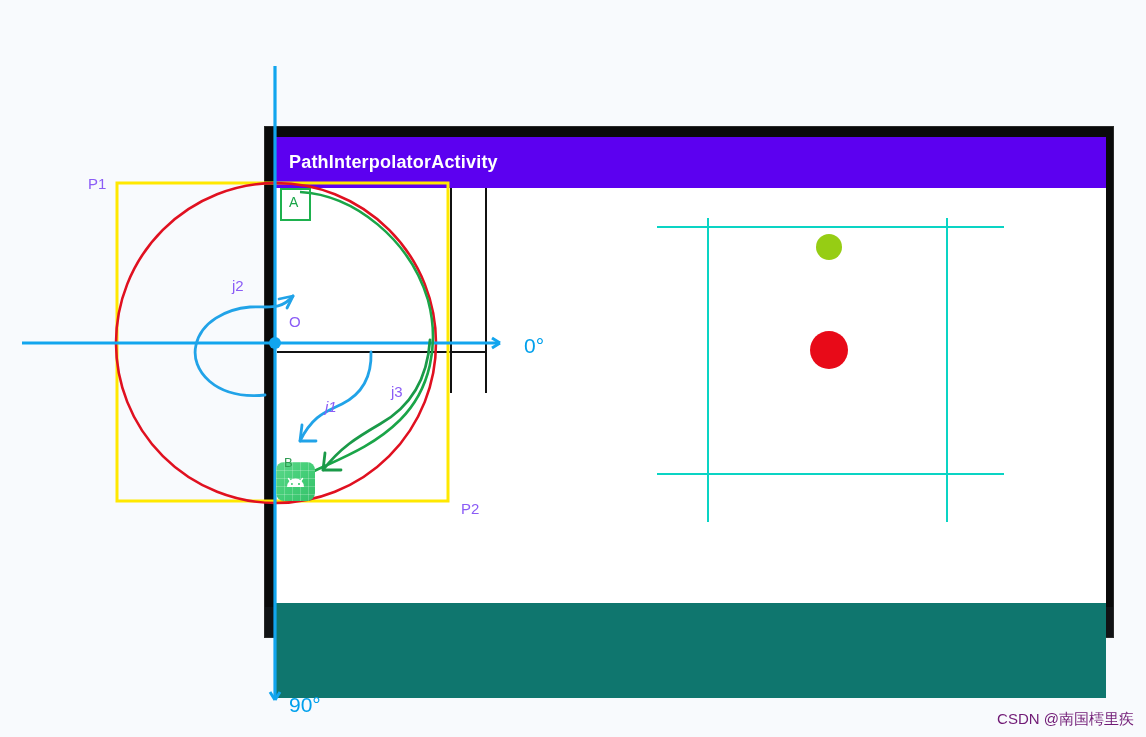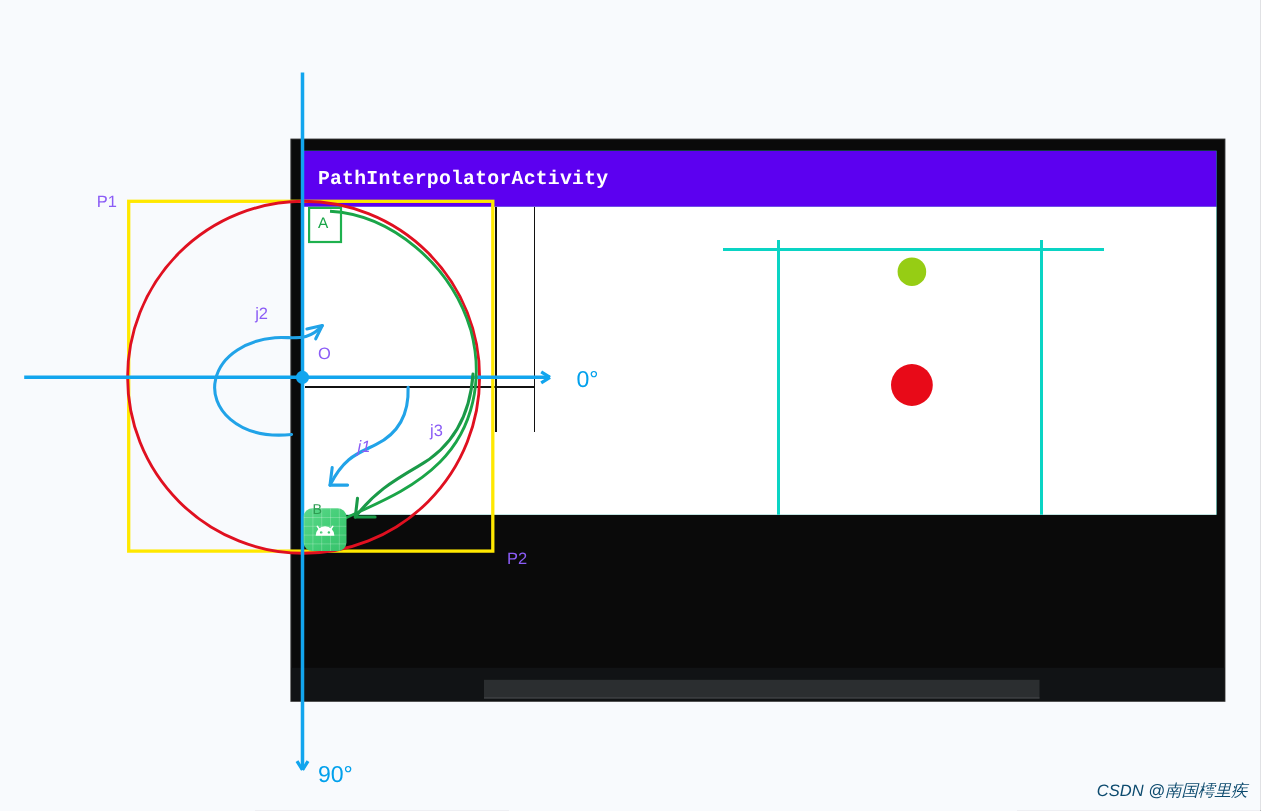--- a/index.html
+++ b/index.html
@@ -24,24 +24,23 @@
     width: 848px;
     height: 510px;
     background: #0a0a0a;
     box-shadow: 0 0 0 1px #2a2a2a;
   }
   #device-screen {
     position: absolute;
     left: 276px;
     top: 137px;
     width: 830px;
-    height: 331px;
-    background: #14b8a6;
+    height: 561px;
+    background: #0f766e;
     overflow: hidden;
-    font-family: Liberation Mono, monospace;
   }
   #device-bottom-bezel {
     position: absolute;
     left: 265px;
     top: 607px;
     width: 848px;
     height: 30px;
     background: #111315;
   }
   #device-stand-bar {
@@ -147,23 +146,22 @@
     font-size: 13px;
     color: #2e9c52;
     z-index: 5;
   }
 
   
   #watermark {
     position: absolute;
     right: 12px; bottom: 8px;
     font-size: 15px;
-    color: #0c4a6e;
+    color: #701a75;
     white-space: nowrap;
-    font-style: italic;
   }
 </style>
 </head>
 <body>
 
 <div id="stage">
 
   <div id="device-frame"></div>
   <div id="device-bottom-bezel"></div>
   <div id="device-stand-bar"></div>

